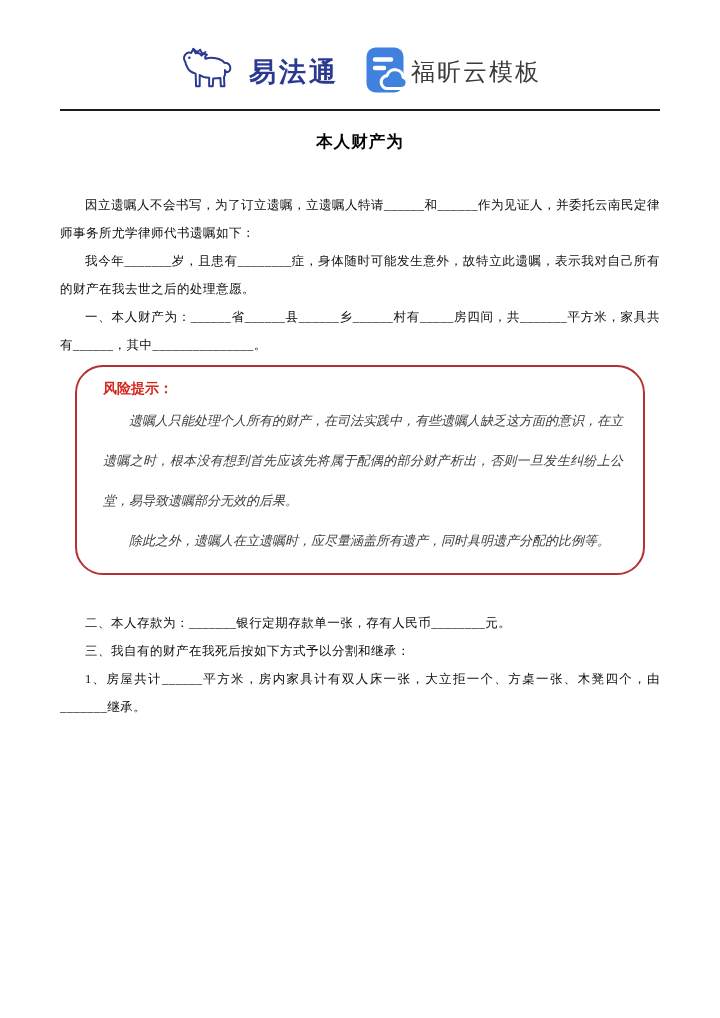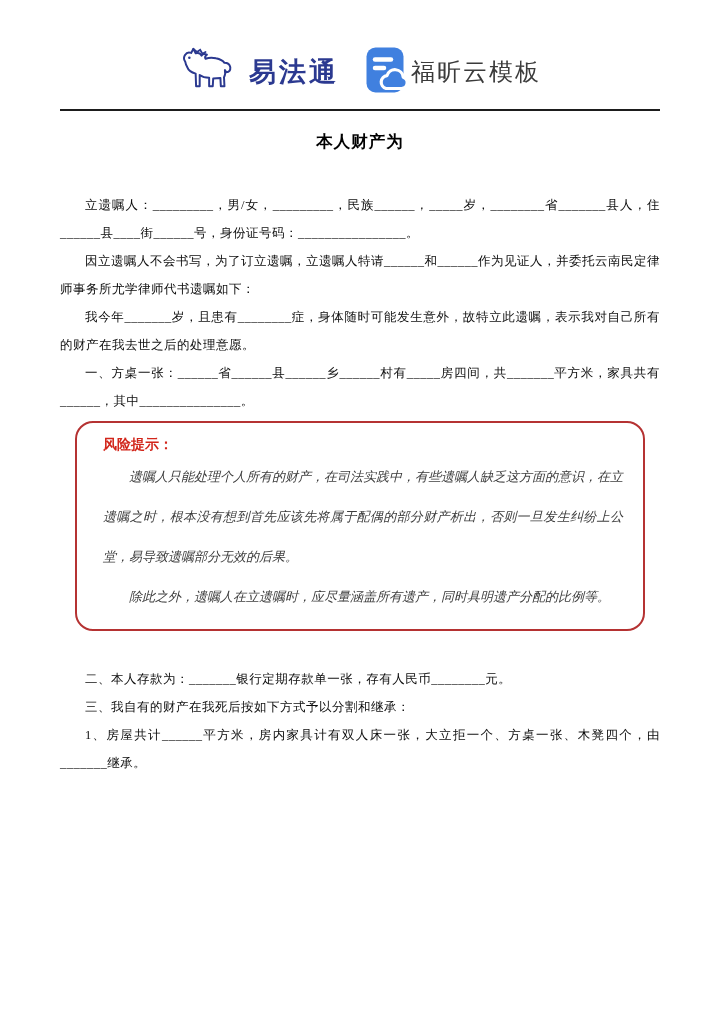--- a/index.html
+++ b/index.html
@@ -66,21 +66,21 @@
     text-indent: 2em;
     text-align: justify;
     color: #0d0d0d;
     letter-spacing: 0.5px;
   }
 
   
   .risk-box {
     margin: 6px 15px 0 15px;
     border: 2px solid #b53232;
-    border-radius: 18px;
+    border-radius: 28px;
     padding: 8px 20px 12px 26px;
     background: #ffffff;
   }
   .risk-heading {
     font-family: "Liberation Sans", sans-serif;
     font-weight: bold;
     font-size: 14px;
     line-height: 26px;
     color: #d2261b;
   }
@@ -121,24 +121,23 @@
       </span>
       <span class="foxit-text">福昕云模板</span>
     </div>
   </div>
 
   <hr class="header-rule">
 
   <div class="doc-title">本人财产为</div>
 
   <div class="body-block-1">
-    <p>立遗嘱人：_________，男/女，_________，民族______，_____岁，________省_______县人，住______县____街______号，身份证号码：________________。</p>
     <p>因立遗嘱人不会书写，为了订立遗嘱，立遗嘱人特请______和______作为见证人，并委托云南民定律师事务所尤学律师代书遗嘱如下：</p>
     <p>我今年_______岁，且患有________症，身体随时可能发生意外，故特立此遗嘱，表示我对自己所有的财产在我去世之后的处理意愿。</p>
-    <p>一、方桌一张：______省______县______乡______村有_____房四间，共_______平方米，家具共有______，其中_______________。</p>
+    <p>一、本人财产为：______省______县______乡______村有_____房四间，共_______平方米，家具共有______，其中_______________。</p>
   </div>
 
   <div class="risk-box">
     <div class="risk-heading">风险提示：</div>
     <p class="risk-text">遗嘱人只能处理个人所有的财产，在司法实践中，有些遗嘱人缺乏这方面的意识，在立遗嘱之时，根本没有想到首先应该先将属于配偶的部分财产析出，否则一旦发生纠纷上公堂，易导致遗嘱部分无效的后果。</p>
     <p class="risk-text">除此之外，遗嘱人在立遗嘱时，应尽量涵盖所有遗产，同时具明遗产分配的比例等。</p>
   </div>
 
   <div class="body-block-2">
     <p>二、本人存款为：_______银行定期存款单一张，存有人民币________元。</p>

